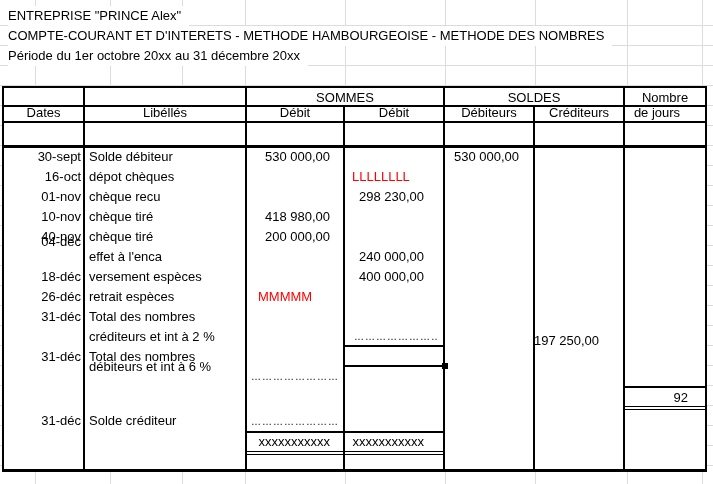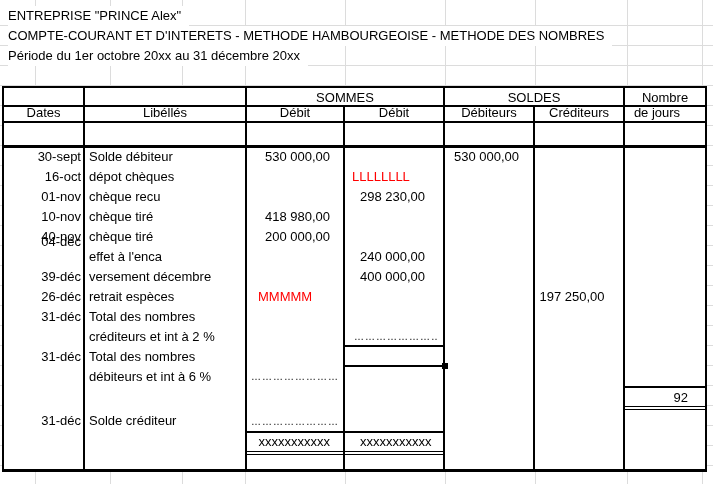--- a/index.html
+++ b/index.html
@@ -13,23 +13,23 @@
   .title{position:absolute;left:8px;height:20px;line-height:20px;background:#fff;
          padding-right:8px;z-index:3;font-size:13px;white-space:nowrap;}
   
   #table-bg{position:absolute;left:3px;top:87px;width:704px;height:385px;background:#fff;z-index:2;}
   .bl{position:absolute;background:#000;z-index:4;}
   .cell{position:absolute;height:20px;line-height:20px;font-size:13px;white-space:nowrap;z-index:5;}
   .hdr{text-align:center;}
   .d{left:3px;width:78px;text-align:right;}
   .lab{left:89px;width:156px;text-align:left;}
   .n1{left:246px;width:84px;text-align:right;}
-  .n2{left:360px;width:84px;text-align:left;}
+  .n2{left:340px;width:84px;text-align:right;}
   .nd{left:444px;width:75px;text-align:right;}
-  .nc{left:534px;width:76px;text-align:center;}
+  .nc{left:534px;width:76px;text-align:left;margin-top:44px;}
   .nj{left:624px;width:64px;text-align:right;}
   .red{color:#ff0000;}
   .red1{left:258px;width:80px;text-align:left;}
   .red2{left:352px;width:80px;text-align:left;}
   .dots{font-size:10px;letter-spacing:1px;overflow:hidden;text-align:left;}
   .dots1{left:251px;width:86px;}
   .dots2{left:354px;width:84px;}
   #selected-cell{position:absolute;left:343px;top:345px;width:102px;height:22px;
     border:2px solid #000;box-sizing:border-box;z-index:6;background:transparent;}
   #fill-handle{position:absolute;left:442px;top:363px;width:6px;height:6px;background:#000;z-index:7;}
@@ -108,39 +108,39 @@
 <div class="cell n1" style="top:207px">418 980,00</div>
 
 <div class="cell d" style="top:227px">40-nov</div>
 <div class="cell lab" style="top:227px">chèque tiré</div>
 <div class="cell n1" style="top:227px">200 000,00</div>
 
 <div class="cell d" style="top:232px">04-déc</div>
 <div class="cell lab" style="top:247px">effet à l'enca</div>
 <div class="cell n2" style="top:247px">240 000,00</div>
 
-<div class="cell d" style="top:267px">39-déc</div>
-<div class="cell lab" style="top:267px">versement décembre</div>
+<div class="cell d" style="top:267px">18-déc</div>
+<div class="cell lab" style="top:267px">versement espèces</div>
 <div class="cell n2" style="top:267px">400 000,00</div>
 
 <div class="cell d" style="top:287px">26-déc</div>
 <div class="cell lab" style="top:287px">retrait espèces</div>
 <div class="cell red red1" style="top:287px">MMMMM</div>
 <div class="cell nc" style="top:287px">197 250,00</div>
 
 <div class="cell d" style="top:307px">31-déc</div>
 <div class="cell lab" style="top:307px">Total des nombres</div>
 
 <div class="cell lab" style="top:327px">créditeurs et int à 2 %</div>
 <div class="cell dots dots2" style="top:327px">……………………</div>
 
 <div class="cell d" style="top:347px">31-déc</div>
 <div class="cell lab" style="top:347px">Total des nombres</div>
 
-<div class="cell lab" style="top:367px">débiteurs et int à 6 %</div>
+<div class="cell lab" style="top:357px">débiteurs et int à 6 %</div>
 <div class="cell dots dots1" style="top:367px">……………………</div>
 
 <div class="cell nj" style="top:387px;height:21px;line-height:21px">92</div>
 
 <div class="cell d" style="top:410px;height:22px;line-height:22px">31-déc</div>
 <div class="cell lab" style="top:410px;height:22px;line-height:22px">Solde créditeur</div>
 <div class="cell dots dots1" style="top:412px">……………………</div>
 
 <div class="cell n1" style="top:432px">xxxxxxxxxxx</div>
 <div class="cell n2" style="top:432px">xxxxxxxxxxx</div>

